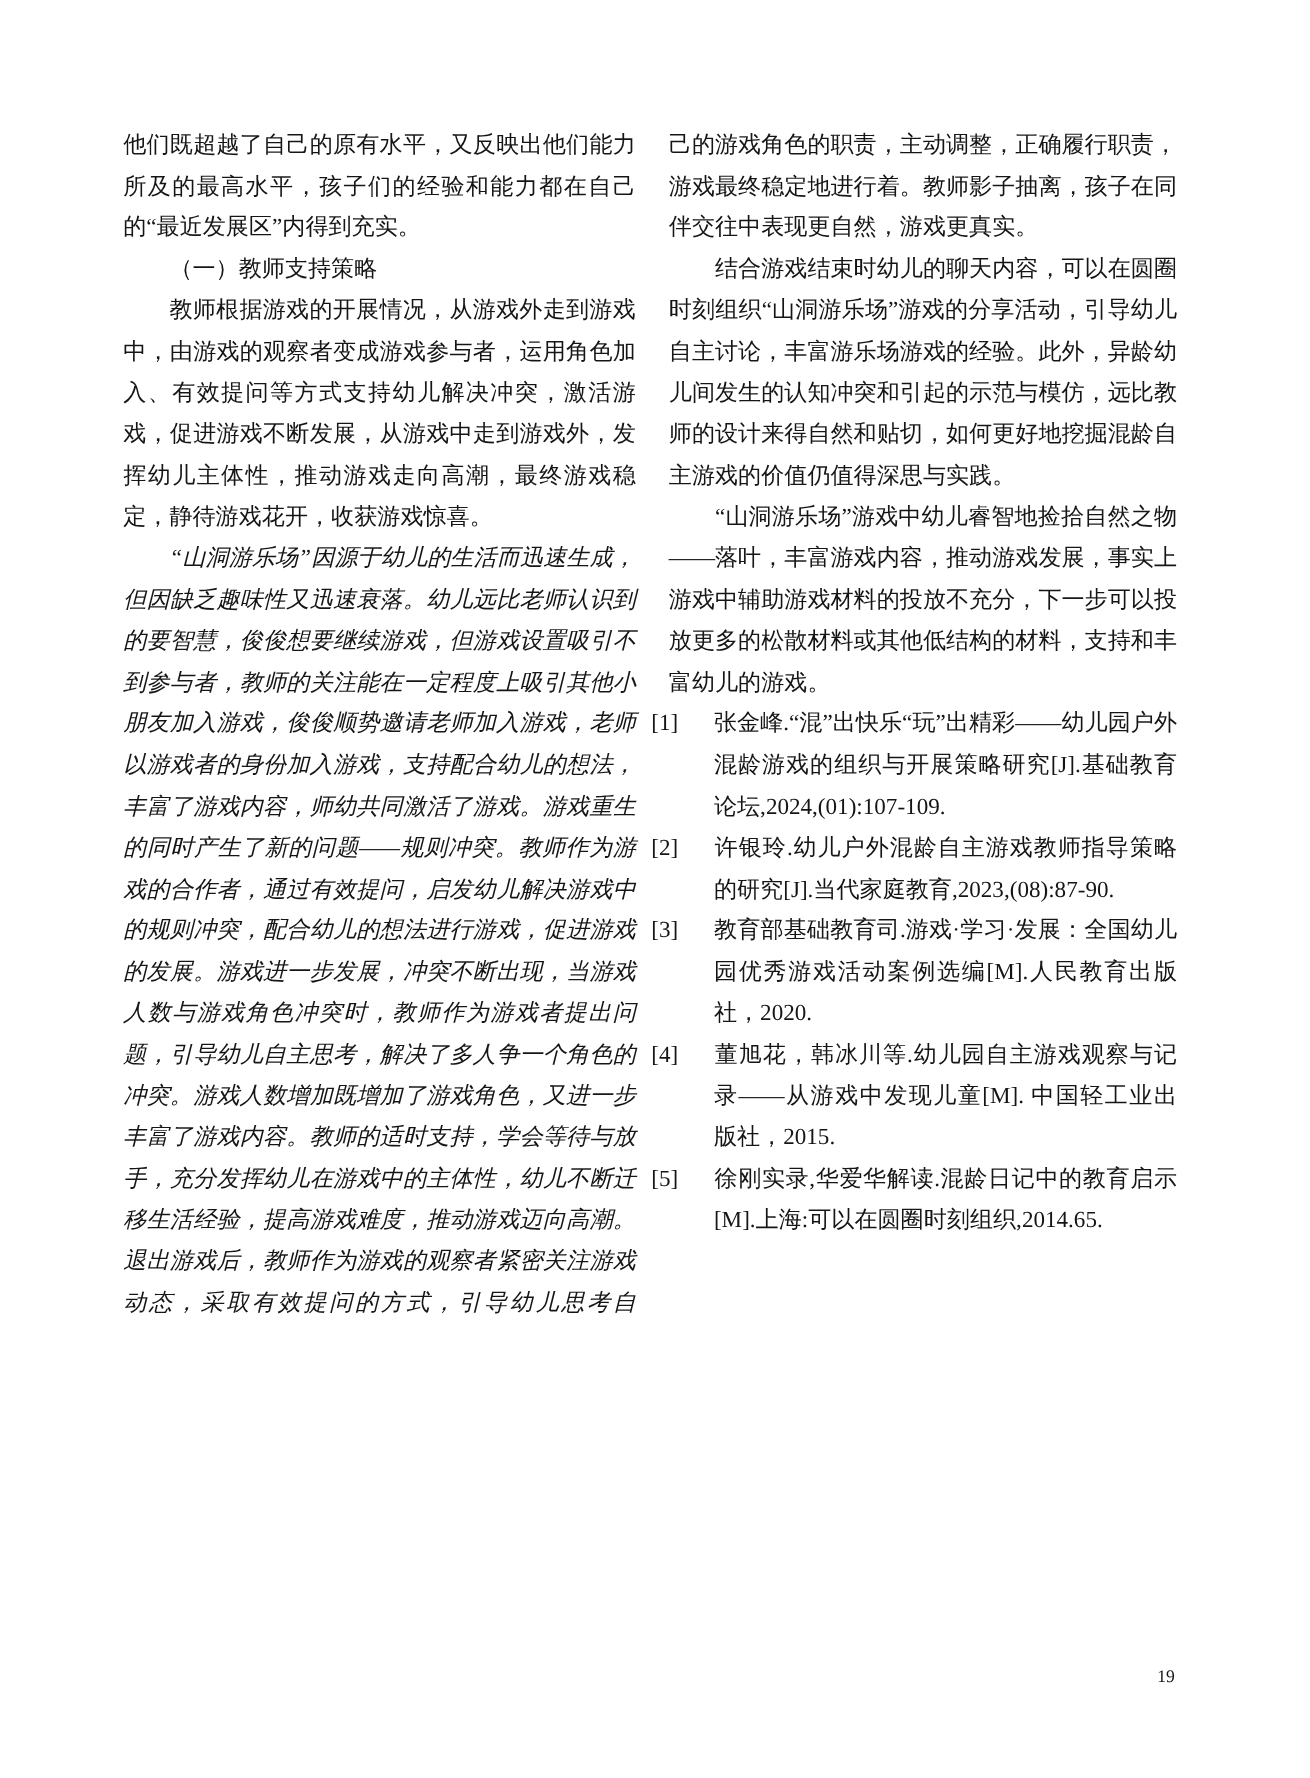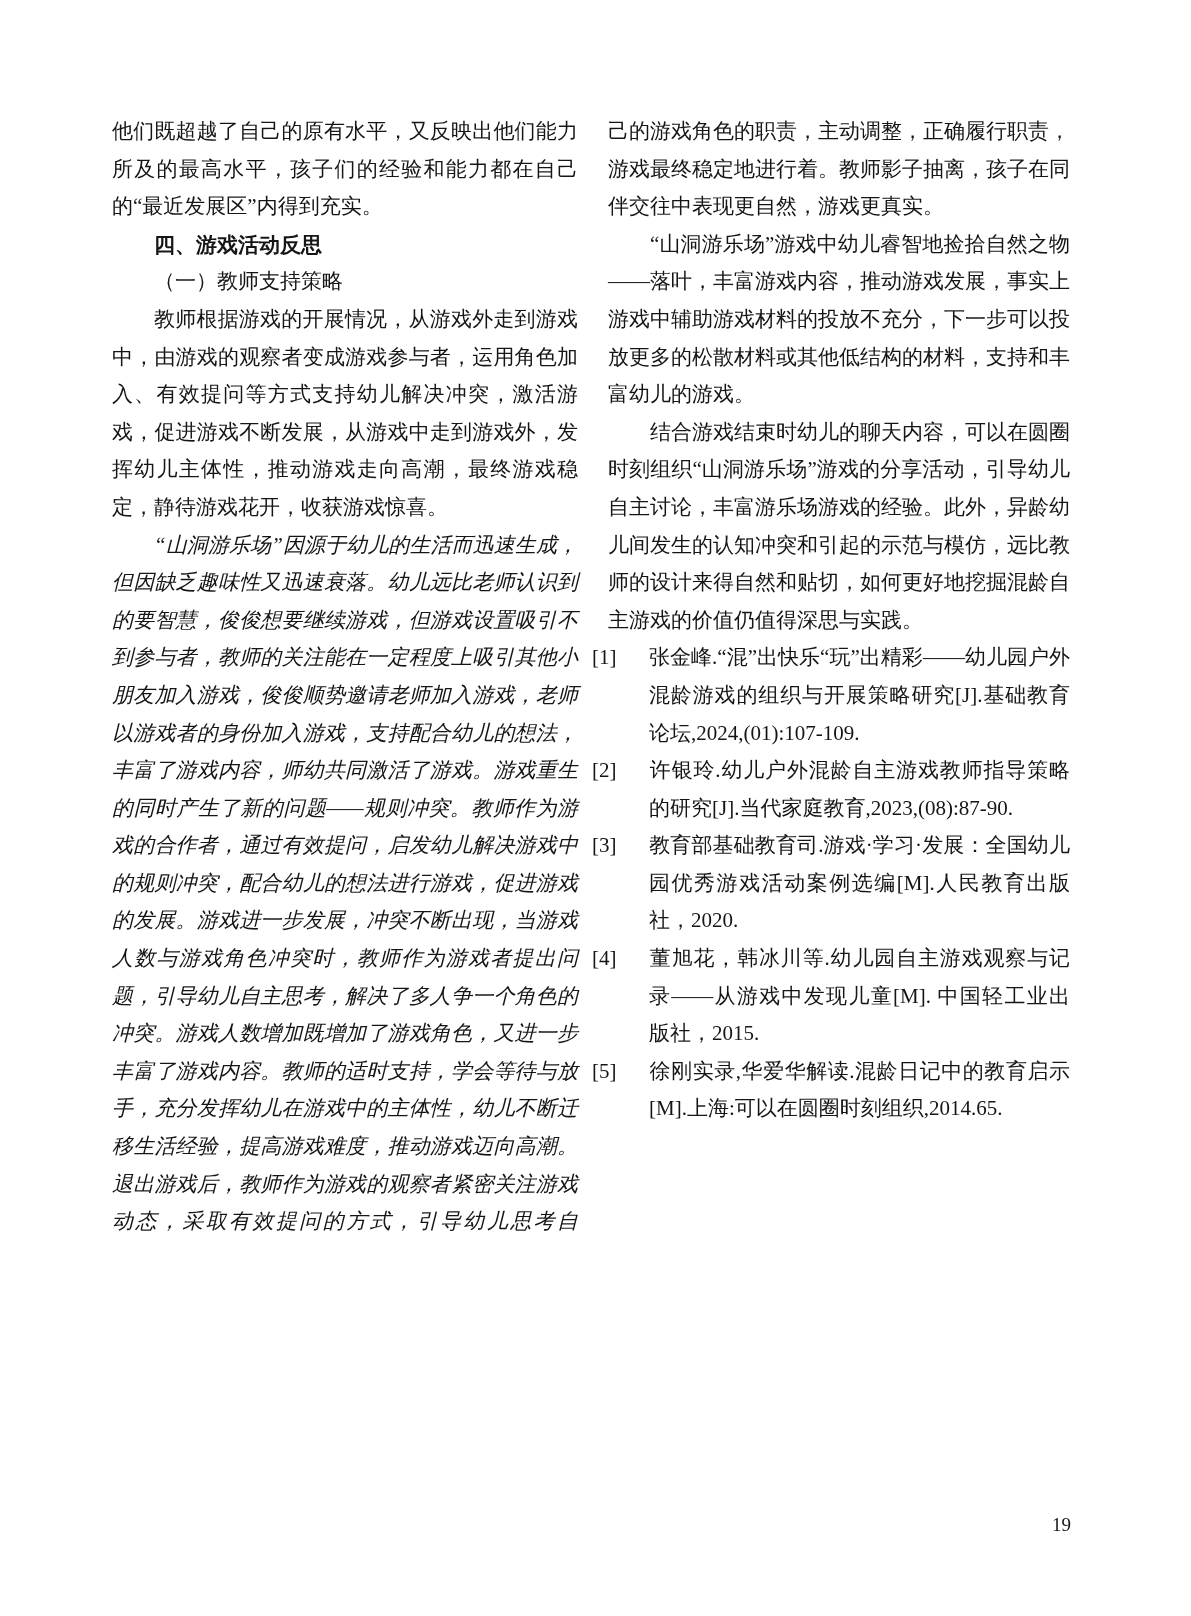--- a/index.html
+++ b/index.html
@@ -43,41 +43,40 @@
   }
   .ref-label {
     display: inline-block;
     width: 57px;
     text-indent: 0;
   }
   .page-number {
     position: absolute;
     left: 1052px;
     top: 1512px;
-    font-size: 19px;
+    font-size: 16px;
     line-height: 26px;
   }
 </style>
 </head>
 <body>
 
 <div class="page">
 
   <div class="col col-left">
     <p class="para cont-start">他们既超越了自己的原有水平，又反映出他们能力所及的最高水平，孩子们的经验和能力都在自己的“最近发展区”内得到充实。</p>
-    <p class="para indent hei">四、游戏活动反思</p>
     <p class="para indent">（一）教师支持策略</p>
     <p class="para indent">教师根据游戏的开展情况，从游戏外走到游戏中，由游戏的观察者变成游戏参与者，运用角色加入、有效提问等方式支持幼儿解决冲突，激活游戏，促进游戏不断发展，从游戏中走到游戏外，发挥幼儿主体性，推动游戏走向高潮，最终游戏稳定，静待游戏花开，收获游戏惊喜。</p>
     <p class="para indent cont-end">“山洞游乐场”因源于幼儿的生活而迅速生成，但因缺乏趣味性又迅速衰落。幼儿远比老师认识到的要智慧，俊俊想要继续游戏，但游戏设置吸引不到参与者，教师的关注能在一定程度上吸引其他小朋友加入游戏，俊俊顺势邀请老师加入游戏，老师以游戏者的身份加入游戏，支持配合幼儿的想法，丰富了游戏内容，师幼共同激活了游戏。游戏重生的同时产生了新的问题——规则冲突。教师作为游戏的合作者，通过有效提问，启发幼儿解决游戏中的规则冲突，配合幼儿的想法进行游戏，促进游戏的发展。游戏进一步发展，冲突不断出现，当游戏人数与游戏角色冲突时，教师作为游戏者提出问题，引导幼儿自主思考，解决了多人争一个角色的冲突。游戏人数增加既增加了游戏角色，又进一步丰富了游戏内容。教师的适时支持，学会等待与放手，充分发挥幼儿在游戏中的主体性，幼儿不断迁移生活经验，提高游戏难度，推动游戏迈向高潮。退出游戏后，教师作为游戏的观察者紧密关注游戏动态，采取有效提问的方式，引导幼儿思考自</p>
   </div>
 
   <div class="col col-right">
     <p class="para body-pad">己的游戏角色的职责，主动调整，正确履行职责，游戏最终稳定地进行着。教师影子抽离，孩子在同伴交往中表现更自然，游戏更真实。</p>
+    <p class="para body-pad indent">结合游戏结束时幼儿的聊天内容，可以在圆圈时刻组织“山洞游乐场”游戏的分享活动，引导幼儿自主讨论，丰富游乐场游戏的经验。此外，异龄幼儿间发生的认知冲突和引起的示范与模仿，远比教师的设计来得自然和贴切，如何更好地挖掘混龄自主游戏的价值仍值得深思与实践。</p>
     <p class="para body-pad indent">“山洞游乐场”游戏中幼儿睿智地捡拾自然之物——落叶，丰富游戏内容，推动游戏发展，事实上游戏中辅助游戏材料的投放不充分，下一步可以投放更多的松散材料或其他低结构的材料，支持和丰富幼儿的游戏。</p>
-    <p class="para body-pad indent">结合游戏结束时幼儿的聊天内容，可以在圆圈时刻组织“山洞游乐场”游戏的分享活动，引导幼儿自主讨论，丰富游乐场游戏的经验。此外，异龄幼儿间发生的认知冲突和引起的示范与模仿，远比教师的设计来得自然和贴切，如何更好地挖掘混龄自主游戏的价值仍值得深思与实践。</p>
 
 
     <div class="ref-item">
       <span class="ref-label">[1]</span><span>张金峰.“混”出快乐“玩”出精彩——幼儿园户外混龄游戏的组织与开展策略研究[J].基础教育论坛,2024,(01):107-109.</span>
     </div>
     <div class="ref-item">
       <span class="ref-label">[2]</span><span>许银玲.幼儿户外混龄自主游戏教师指导策略的研究[J].当代家庭教育,2023,(08):87-90.</span>
     </div>
     <div class="ref-item">
       <span class="ref-label">[3]</span><span>教育部基础教育司.游戏·学习·发展：全国幼儿园优秀游戏活动案例选编[M].人民教育出版社，2020.</span>

